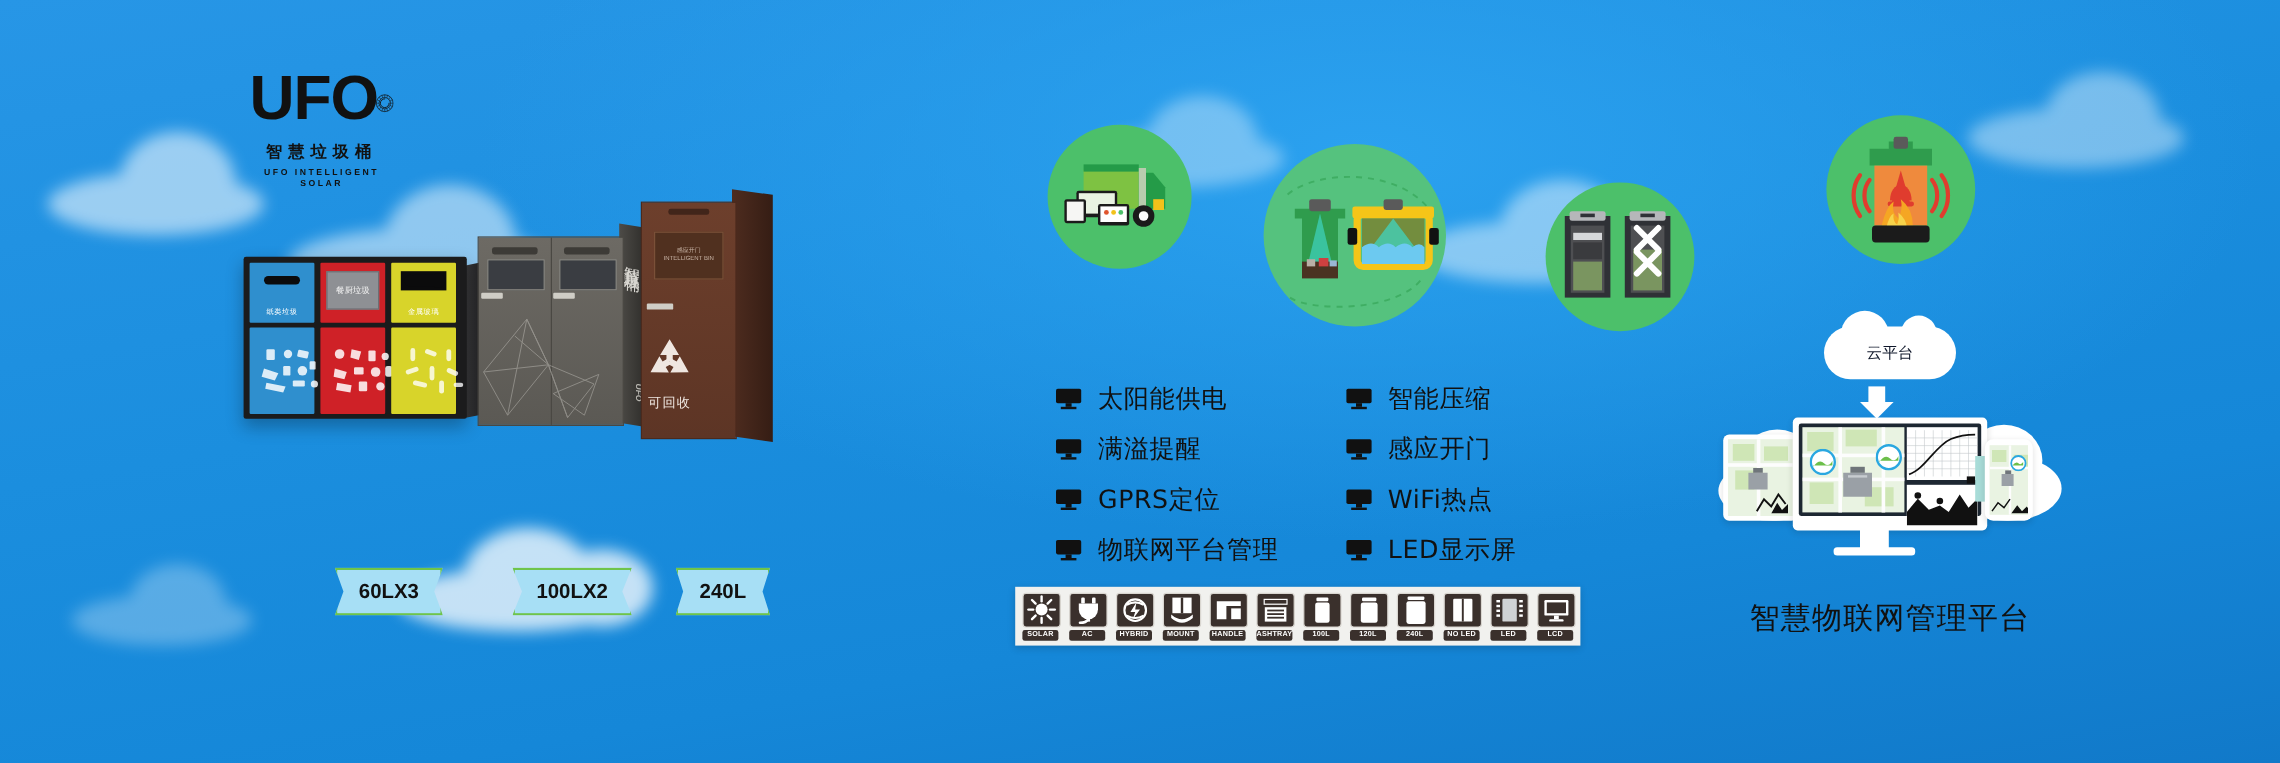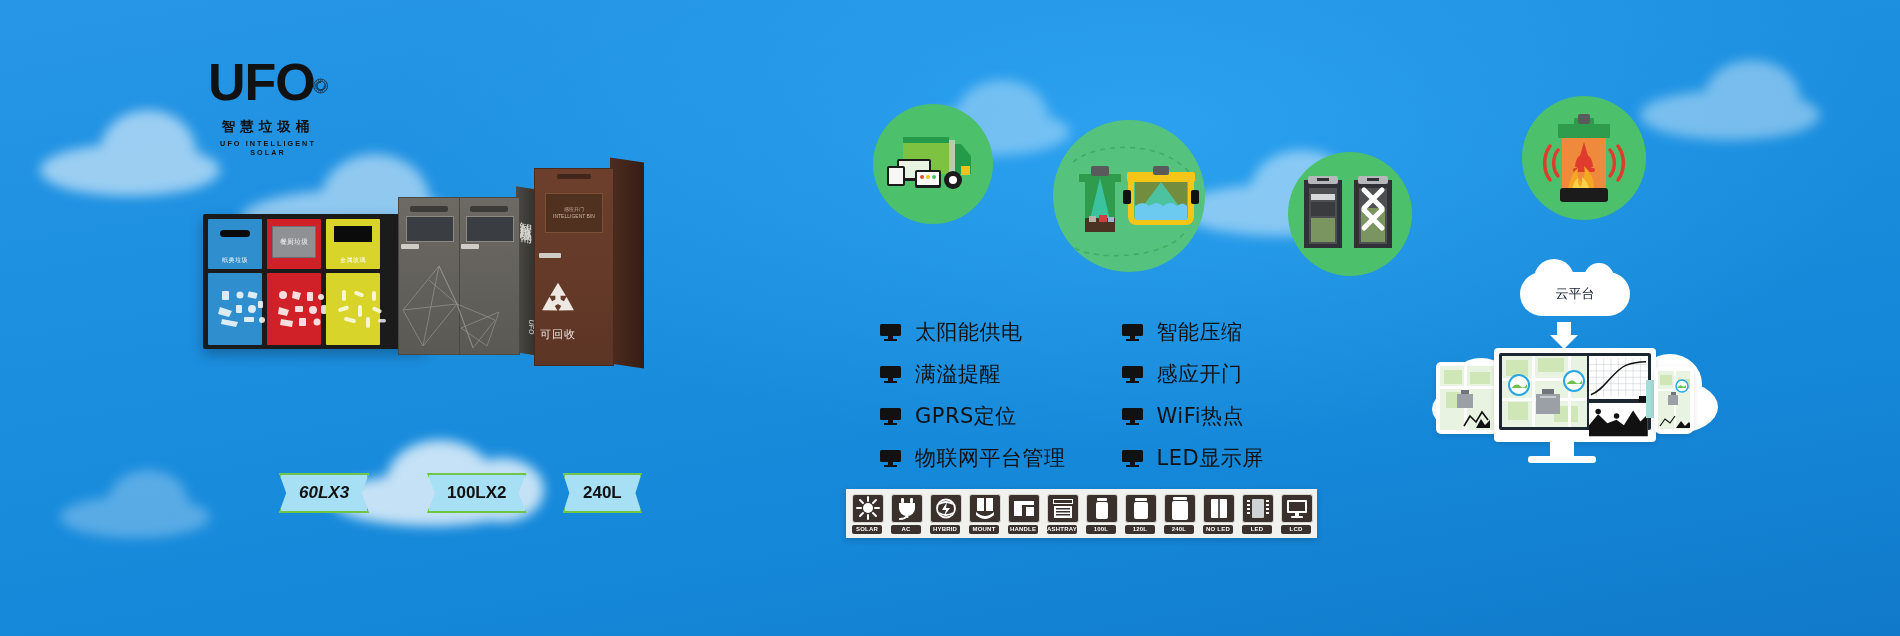--- a/index.html
+++ b/index.html
@@ -23,21 +23,21 @@
   .logo-ring{width:54px;height:54px;margin-left:-2px;margin-top:1px;}
   .logo-cn{font-size:13.5px;letter-spacing:5px;color:#111;margin-top:5px;font-weight:700;
            font-family:"DejaVu Sans",sans-serif;text-align:center;}
   .logo-en{font-size:7.2px;letter-spacing:2.1px;color:#111;margin-top:3px;font-weight:700;
            text-align:center;}
 
   
   .prod{position:absolute;}
 
   
-  #bin3{left:203px;top:214px;width:186px;height:135px;padding-left:36px;}
+  #bin3{left:203px;top:214px;width:186px;height:135px;}
   .b3-body{position:absolute;inset:0;background:#1b1b1c;border-radius:2px;
            box-shadow:0 6px 14px rgba(0,0,0,.28);}
   .b3-side{position:absolute;right:-12px;top:6px;width:14px;height:127px;
            background:linear-gradient(90deg,#3a3a3c,#202022);transform:skewY(-11deg);}
   .b3-col{position:absolute;top:5px;width:54px;height:126px;}
   .b3-top{position:absolute;top:0;left:0;right:0;height:50px;border-radius:1px;}
   .b3-bot{position:absolute;top:54px;left:0;right:0;bottom:0;border-radius:1px;}
   .b3-slot{position:absolute;left:50%;transform:translateX(-50%);background:#0b0b0c;}
   .b3-lbl{position:absolute;bottom:4px;left:0;right:0;text-align:center;color:#fff;
           font-size:6px;letter-spacing:.5px;font-family:"DejaVu Sans",sans-serif;}
@@ -272,21 +272,21 @@
                 <rect x="40" y="21" width="10" height="4" rx="2" transform="rotate(25 45 23)"></rect>
               <rect x="12" y="31" width="12" height="4" rx="2" transform="rotate(14 18 33)"></rect>
                 <rect x="34" y="30" width="4" height="11" rx="2"></rect>
               <rect x="46" y="32" width="8" height="3.5" rx="1.7"></rect>
             </g>
           </svg>
         </div>
       </div>
     </div>
   </div>
-  <div class="cap" style="left:279px;top:473px;font-style:italic;">60LX3</div>
+  <div class="cap" style="left:279px;top:473px;">60LX3</div>
 
   <div class="prod" id="bin2">
     <div class="b2-side">
       <div class="b2-vert" style="right:4px;top:24px;">智慧垃圾桶</div>
       <div class="b2-logo" style="right:3px;">UFO</div>
     </div>
     <div class="b2-face">
       <div class="b2-half" style="left:0;">
         <div class="b2-cap"></div>
         <div class="b2-win"></div>
@@ -793,14 +793,15 @@
           <path d="M2 9 q3 -4 5 -2 t4 -1 v3 h-9z" fill="#6cbf4a"></path>
         </svg>
         <svg style="position:absolute;left:1px;bottom:1px;width:34px;height:14px;" viewBox="0 0 34 14">
           <path d="M1 12 L6 5 L11 9 L16 2" stroke="#111" stroke-width="1.2" fill="none"></path>
           <path d="M17 14 l5 -7 4 5 4 -4 4 6z" fill="#111"></path>
         </svg>
       </div>
     </div>
   </div>
 
+  <div class="pf-cap">智慧物联网管理平台</div>
 
 </div>
 
 </body></html>

